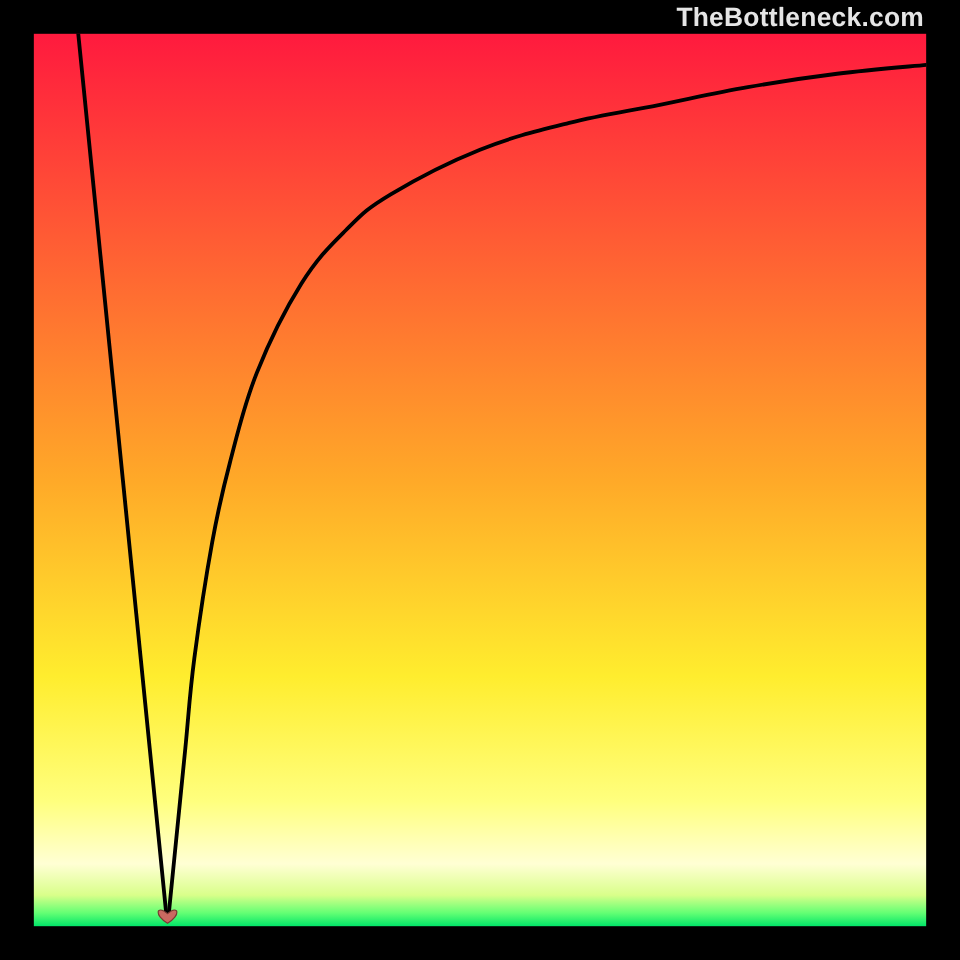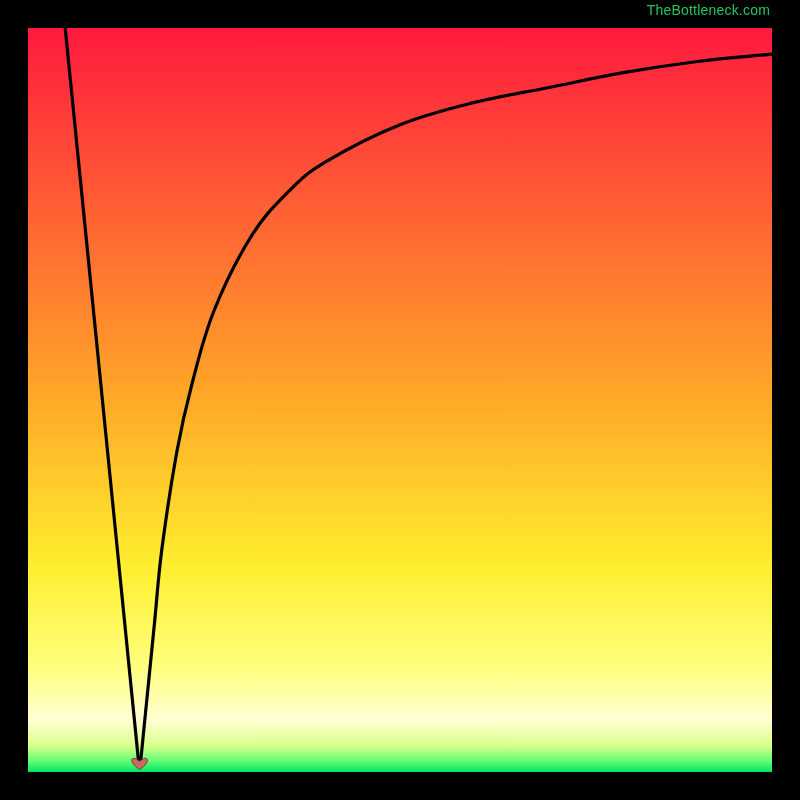--- a/index.html
+++ b/index.html
@@ -23,23 +23,23 @@
     position: absolute;
     left: 0;
     top: 0;
     width: 744px;
     height: 744px;
   }
   .watermark {
     position: absolute;
     top: 2px;
     right: 30px;
-    color: #22c55e;
-    font-size: 14px;
-    font-weight: 400;
+    color: #e5e5e5;
+    font-size: 22px;
+    font-weight: 700;
     letter-spacing: 0.2px;
     user-select: none;
   }
 </style>
 </head>
 <body>
 
 <div class="frame">
   <svg class="plot" viewBox="0 0 744 744" preserveAspectRatio="none">
     <defs>

